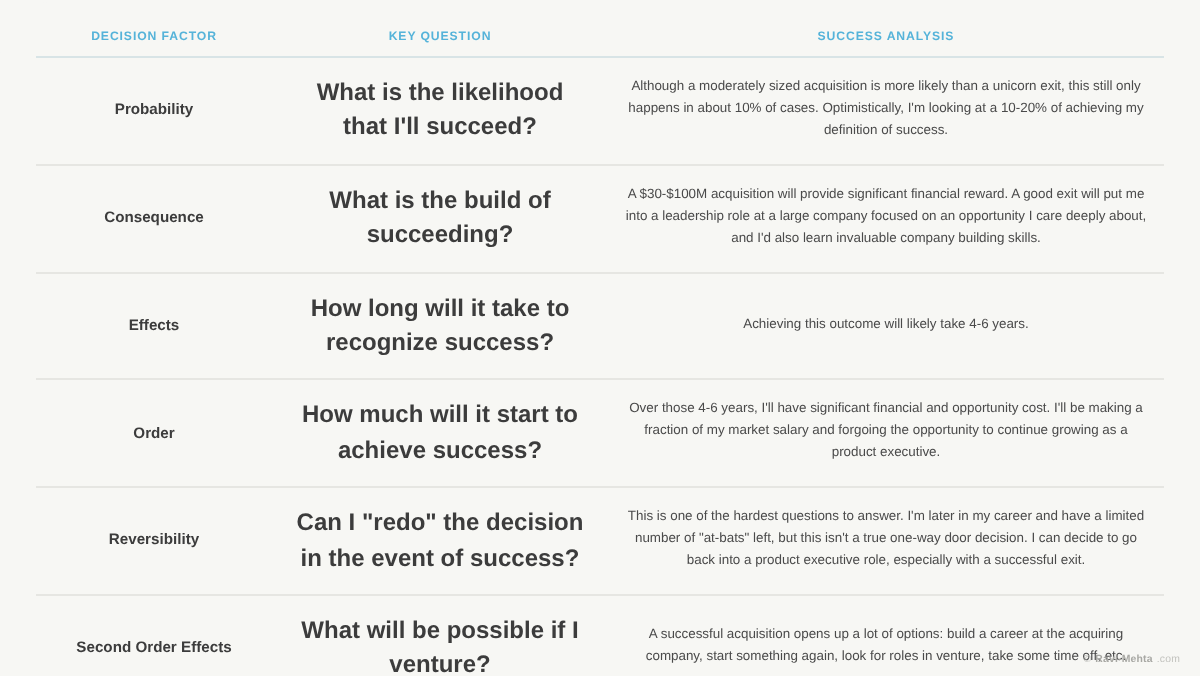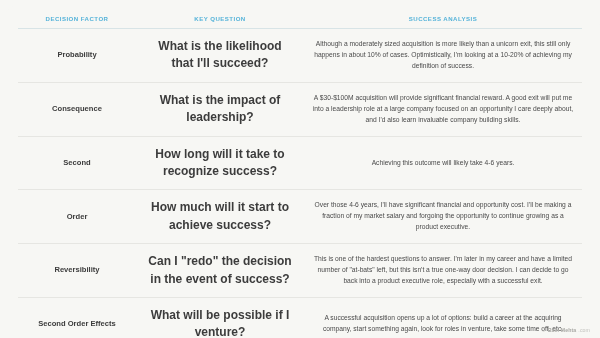--- a/index.html
+++ b/index.html
@@ -123,25 +123,25 @@
       </tr>
     </thead>
     <tbody>
       <tr>
         <td class="cell-factor">Probability</td>
         <td class="cell-question">What is the likelihood that I'll succeed?</td>
         <td class="cell-analysis">Although a moderately sized acquisition is more likely than a unicorn exit, this still only happens in about 10% of cases. Optimistically, I'm looking at a 10-20% of achieving my definition of success.</td>
       </tr>
       <tr>
         <td class="cell-factor">Consequence</td>
-        <td class="cell-question">What is the impact of leadership?</td>
+        <td class="cell-question">What is the build of succeeding?</td>
         <td class="cell-analysis">A $30-$100M acquisition will provide significant financial reward. A good exit will put me into a leadership role at a large company focused on an opportunity I care deeply about, and I'd also learn invaluable company building skills.</td>
       </tr>
       <tr>
-        <td class="cell-factor">Second</td>
+        <td class="cell-factor">Effects</td>
         <td class="cell-question">How long will it take to recognize success?</td>
         <td class="cell-analysis">Achieving this outcome will likely take 4-6 years.</td>
       </tr>
       <tr>
         <td class="cell-factor">Order</td>
         <td class="cell-question">How much will it start to achieve success?</td>
         <td class="cell-analysis">Over those 4-6 years, I'll have significant financial and opportunity cost. I'll be making a fraction of my market salary and forgoing the opportunity to continue growing as a product executive.</td>
       </tr>
       <tr>
         <td class="cell-factor">Reversibility</td>

